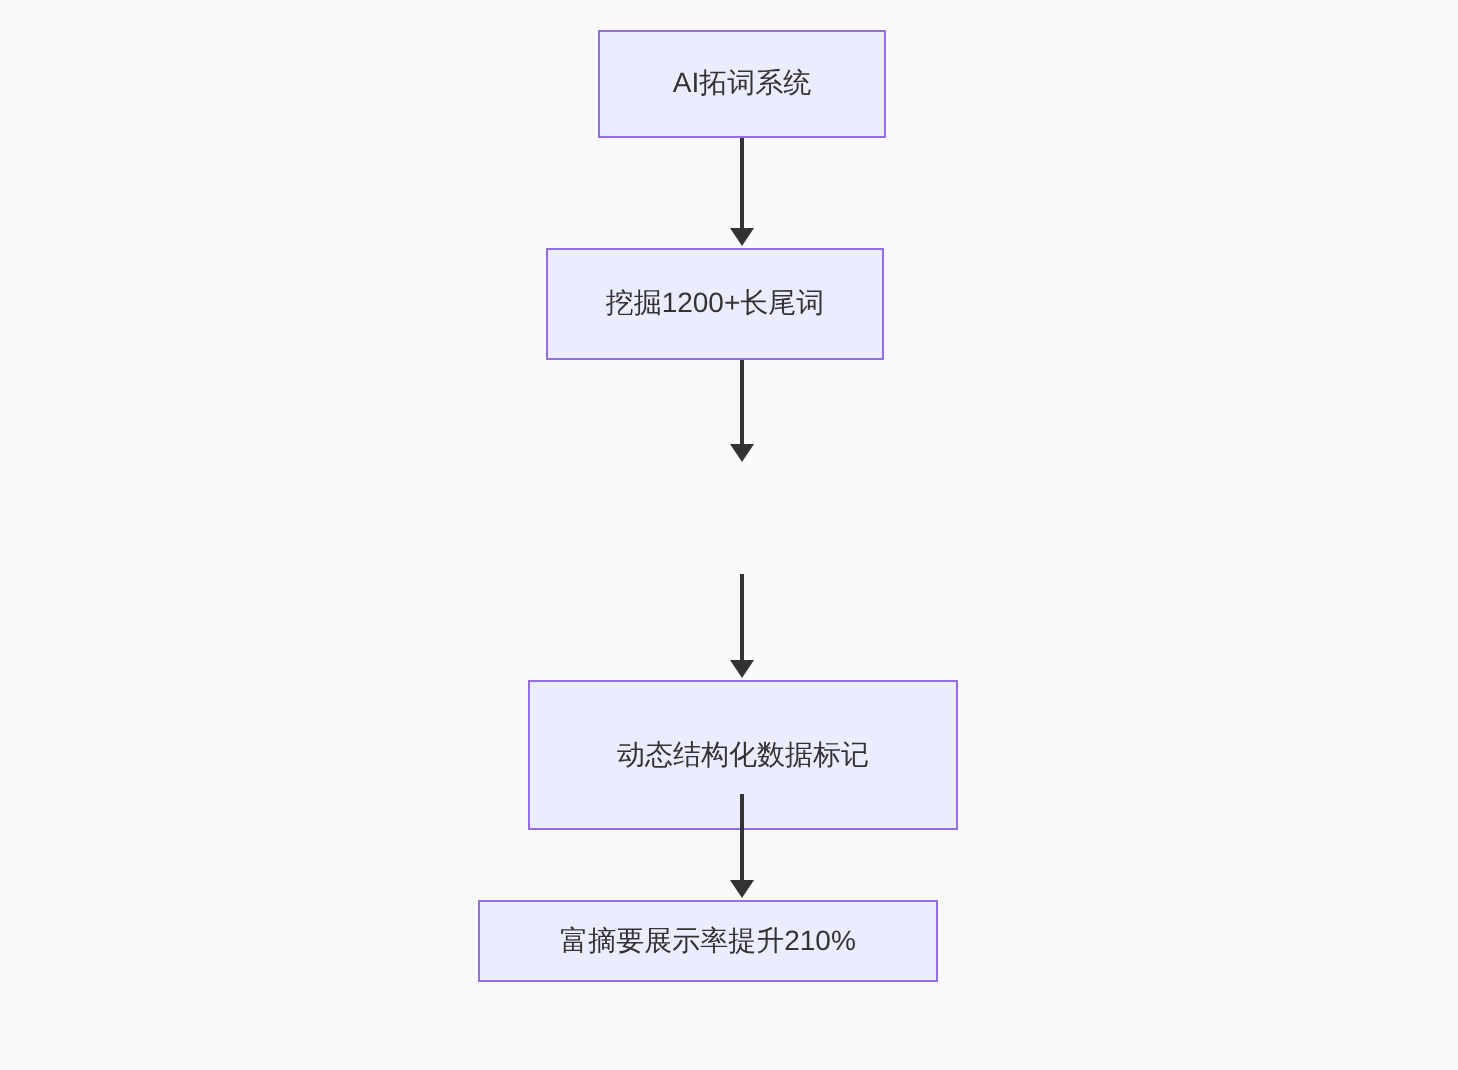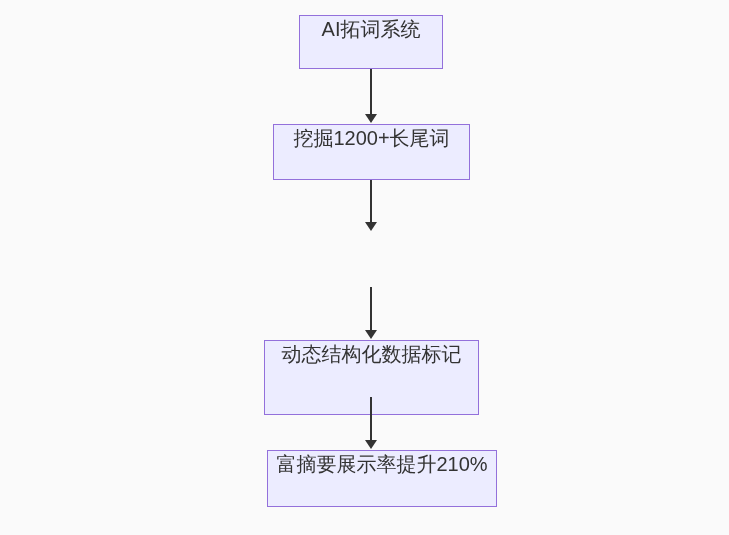--- a/index.html
+++ b/index.html
@@ -18,32 +18,32 @@
     width: 729px;
     height: 535px;
     background: #fafafa;
   }
   .flow-node {
     position: absolute;
     box-sizing: border-box;
     background: #ECECFF;
     border: 1px solid #9370DB;
     color: #333333;
-    font-size: 20px;
+    font-size: 14px;
     display: flex;
-    align-items: flex-start;
+    align-items: center;
     justify-content: center;
     text-align: center;
     white-space: nowrap;
   }
   .node-1 { left: 299px; top: 15px;  width: 144px; height: 54px; }
-  .node-2 { left: 273px; top: 124px; width: 197px; height: 56px; }
+  .node-2 { left: 273px; top: 124px; width: 169px; height: 56px; }
   .node-3 { left: 261px; top: 232px; width: 222px; height: 55px; }
   .node-4 { left: 264px; top: 340px; width: 215px; height: 75px; }
-  .node-5 { left: 267px; top: 450px; width: 230px; height: 57px; }
+  .node-5 { left: 239px; top: 450px; width: 230px; height: 41px; }
 
   .arrow {
     position: absolute;
     left: 364px;          
     width: 14px;
     display: flex;
     flex-direction: column;
     align-items: center;
   }
   .arrow-1 { top: 69px;  height: 54px; }

